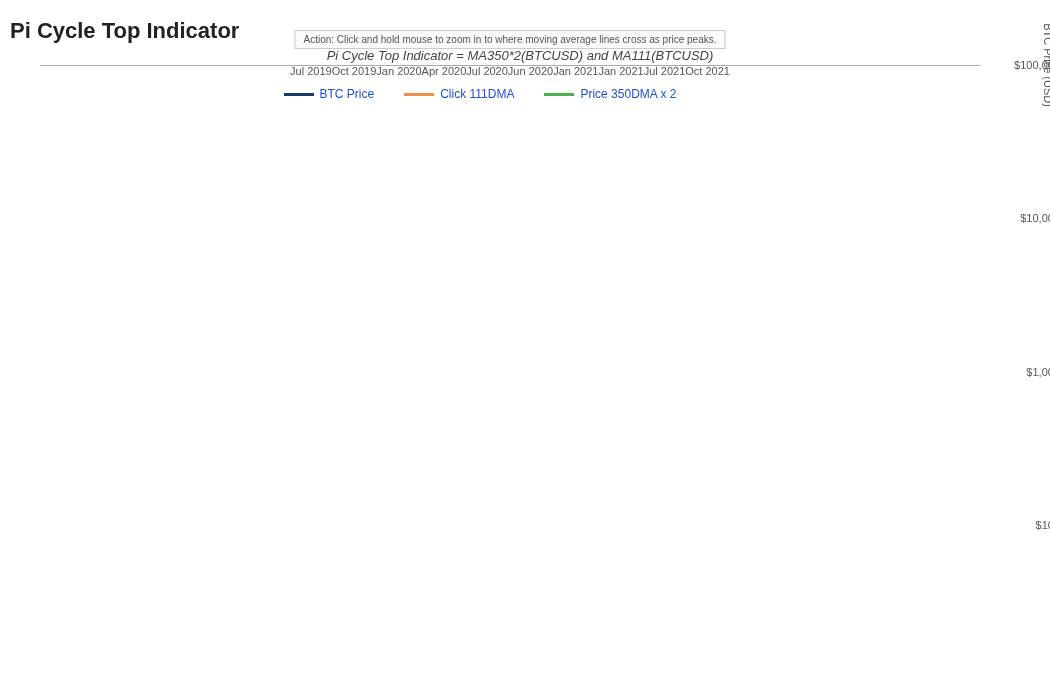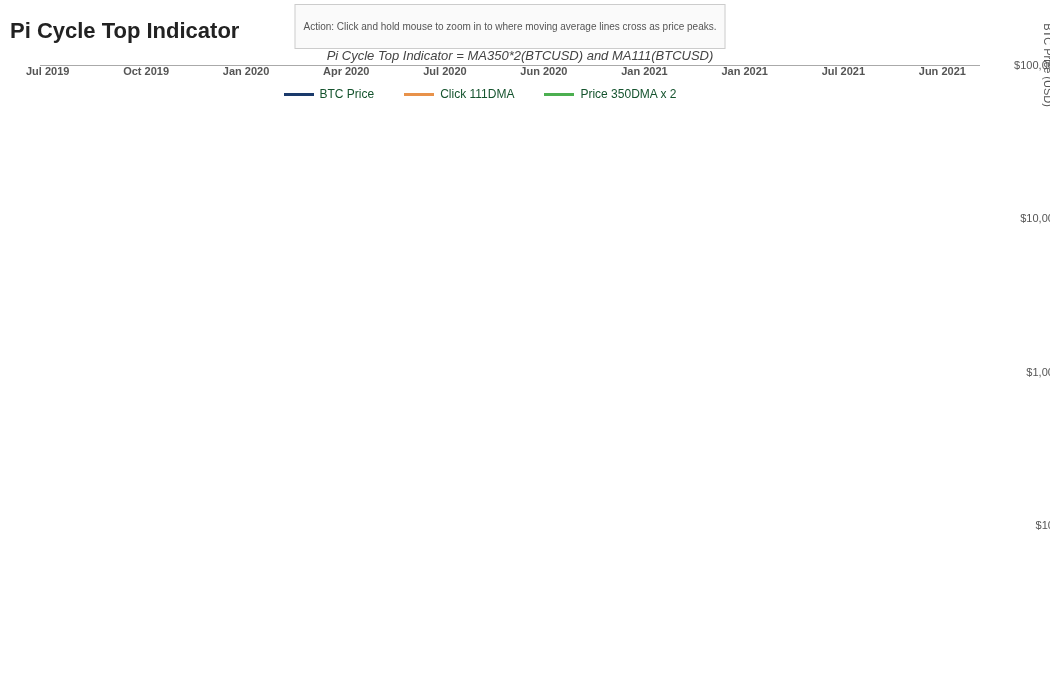--- a/index.html
+++ b/index.html
@@ -44,21 +44,21 @@
       width: 100%;
       height: 100%;
     }
     .legend {
       display: flex;
       justify-content: center;
       align-items: flex-start;
       gap: 30px;
       margin-top: 6px;
       font-size: 12px;
-      color: #14532d;
+      color: #1d4ed8;
     }
     .legend-item {
       display: flex;
       align-items: center;
       gap: 6px;
     }
     .legend-line {
       width: 30px;
       height: 3px;
     }
@@ -291,34 +291,34 @@
 
       <div style="position:absolute; right:-80px; top:0; height:460px; font-size:11px; color:#555;">
         <div style="position:absolute; top:-6px; right:0;">$100,000</div>
         <div style="position:absolute; top:147px; right:0;">$10,000</div>
         <div style="position:absolute; top:301px; right:0;">$1,000</div>
         <div style="position:absolute; top:454px; right:0;">$100</div>
       </div>
 
       <div style="position:absolute; right:-110px; top:50%; transform:translateY(-50%) rotate(90deg); font-size:11px; color:#555; white-space:nowrap;">BTC Price (USD)</div>
 
-      <div style="position:absolute; bottom:16px; left:50%; transform:translateX(-50%); font-size:10px; color:#555; white-space:nowrap; border:1px solid #ccc; padding:16px 8px; background:#fafafa;">Action: Click and hold mouse to zoom in to where moving average lines cross as price peaks.</div>
+      <div style="position:absolute; bottom:16px; left:50%; transform:translateX(-50%); font-size:10px; color:#555; white-space:nowrap; border:1px solid #ccc; padding:3px 8px; background:#fafafa;">Action: Click and hold mouse to zoom in to where moving average lines cross as price peaks.</div>
     </div>
 
-    <div class="x-labels" style="padding-right:0; display:flex; justify-content:space-between; width:940px; margin-left:16px; margin-top:2px; font-size:11px; color:#555;font-weight:bold;">
+    <div class="x-labels" style="padding-right:0; display:flex; justify-content:center; width:940px; margin-left:30px; margin-top:2px; font-size:11px; color:#555;">
       <span>Jul 2019</span>
       <span>Oct 2019</span>
       <span>Jan 2020</span>
       <span>Apr 2020</span>
       <span>Jul 2020</span>
       <span>Jun 2020</span>
       <span>Jan 2021</span>
       <span>Jan 2021</span>
       <span>Jul 2021</span>
-      <span>Jun 2021</span>
+      <span>Oct 2021</span>
     </div>
 
     <div class="legend" style="margin-top:10px;">
       <div class="legend-item">
         <div class="legend-line" style="background:#1a3a6b;"></div>
         <span>BTC Price</span>
       </div>
       <div class="legend-item">
         <div class="legend-line" style="background:#e8924a;"></div>
         <span>Click 111DMA</span>

